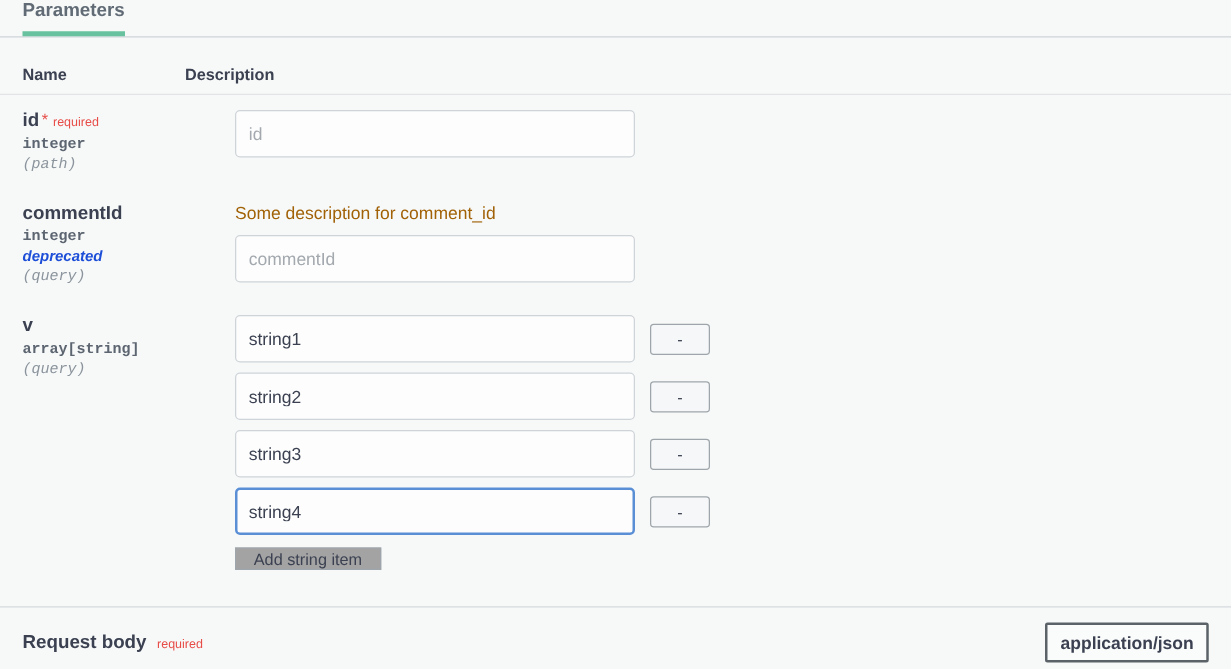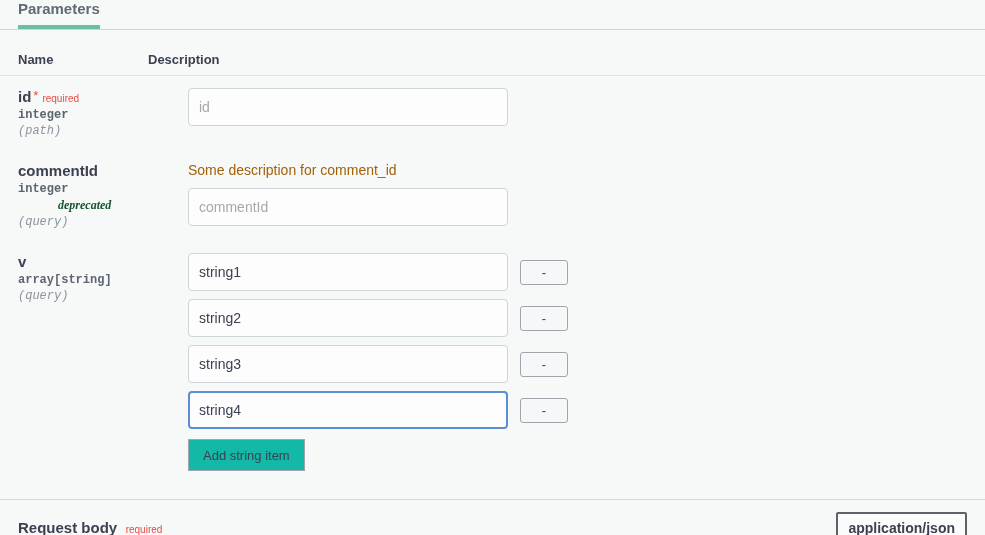--- a/index.html
+++ b/index.html
@@ -78,27 +78,26 @@
       margin-left: 4px;
     }
     .param-type {
       font-family: "Courier New", monospace;
       font-size: 12px;
       font-weight: 700;
       color: #5c6570;
       margin-top: 3px;
     }
     .param-deprecated {
-      font-family: Liberation Serif, serif;
+      font-family: Liberation Sans, sans-serif;
       font-size: 12px;
       font-weight: 700;
       font-style: italic;
-      color: #14532d;
+      color: #1d4ed8;
       margin-top: 2px;
-      margin-left: 40px;
     }
     .param-loc {
       font-family: "Courier New", monospace;
       font-size: 12px;
       font-style: italic;
       color: #8b949c;
       margin-top: 2px;
     }
     .param-right {
       flex: 1;
@@ -139,25 +138,25 @@
       border-radius: 3px;
       background: #f6f7f8;
       font-size: 13px;
       color: #3b4151;
       cursor: pointer;
       display: flex;
       align-items: center;
       justify-content: center;
     }
     .add-btn {
-      height: 32px;
+      height: 18px;
       padding: 0 14px;
       border: 1px solid #9fa6ab;
       border-radius: 0;
-      background: #14b8a6;
+      background: #a3a3a3;
       font-size: 13px;
       color: #3b4151;
       cursor: pointer;
       margin-top: 2px;
     }
     .section-divider {
       border-top: 1px solid #d6dadd;
       margin-top: 16px;
       padding: 12px 18px 0 18px;
       display: flex;

